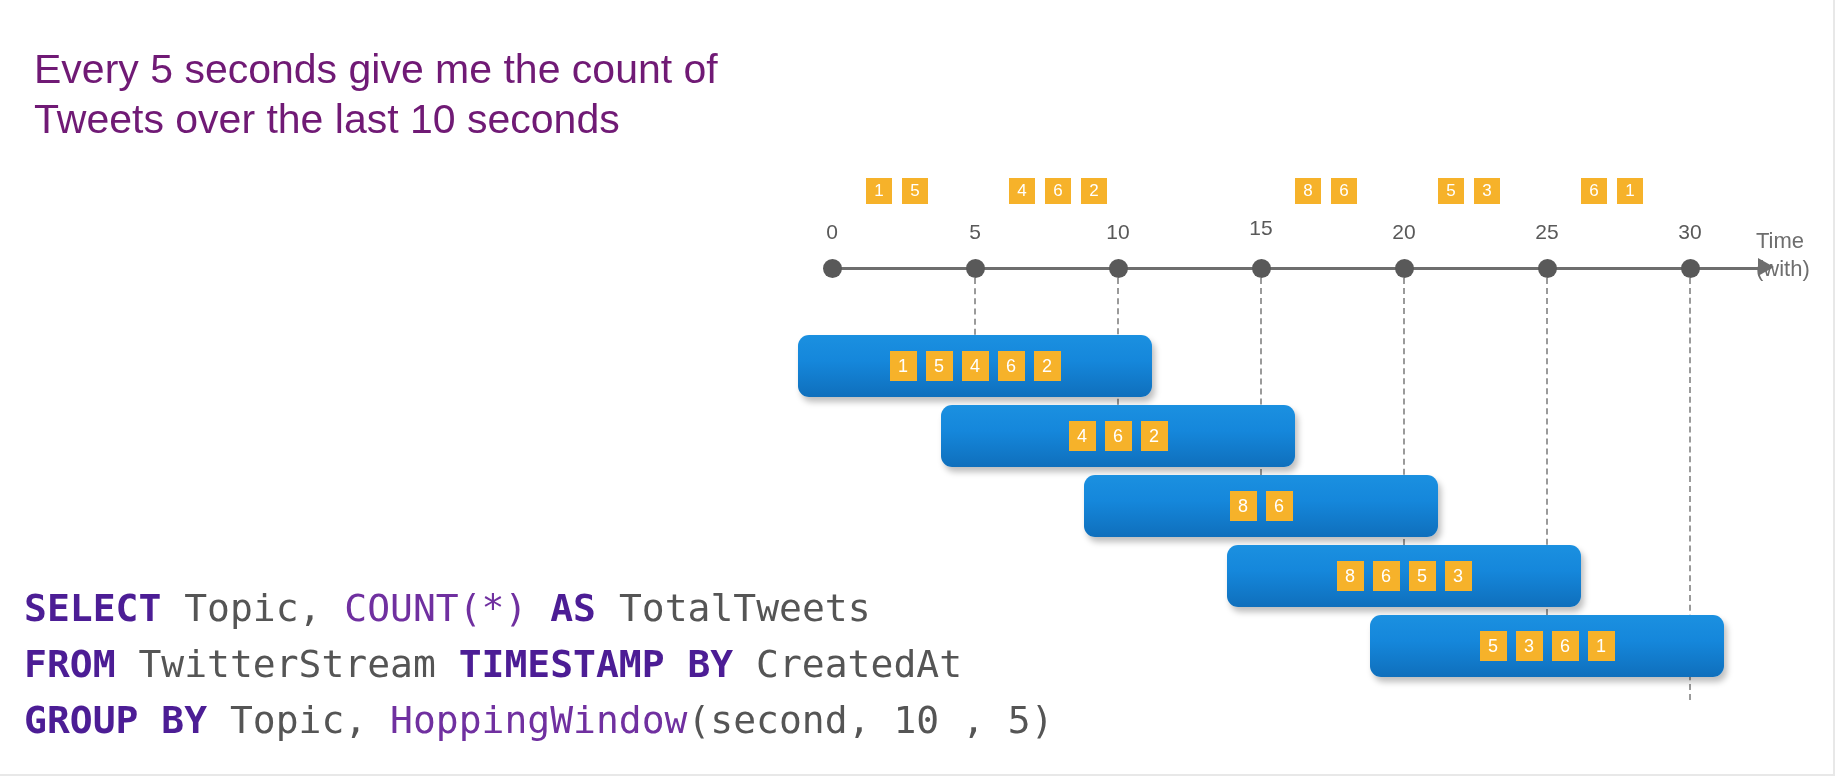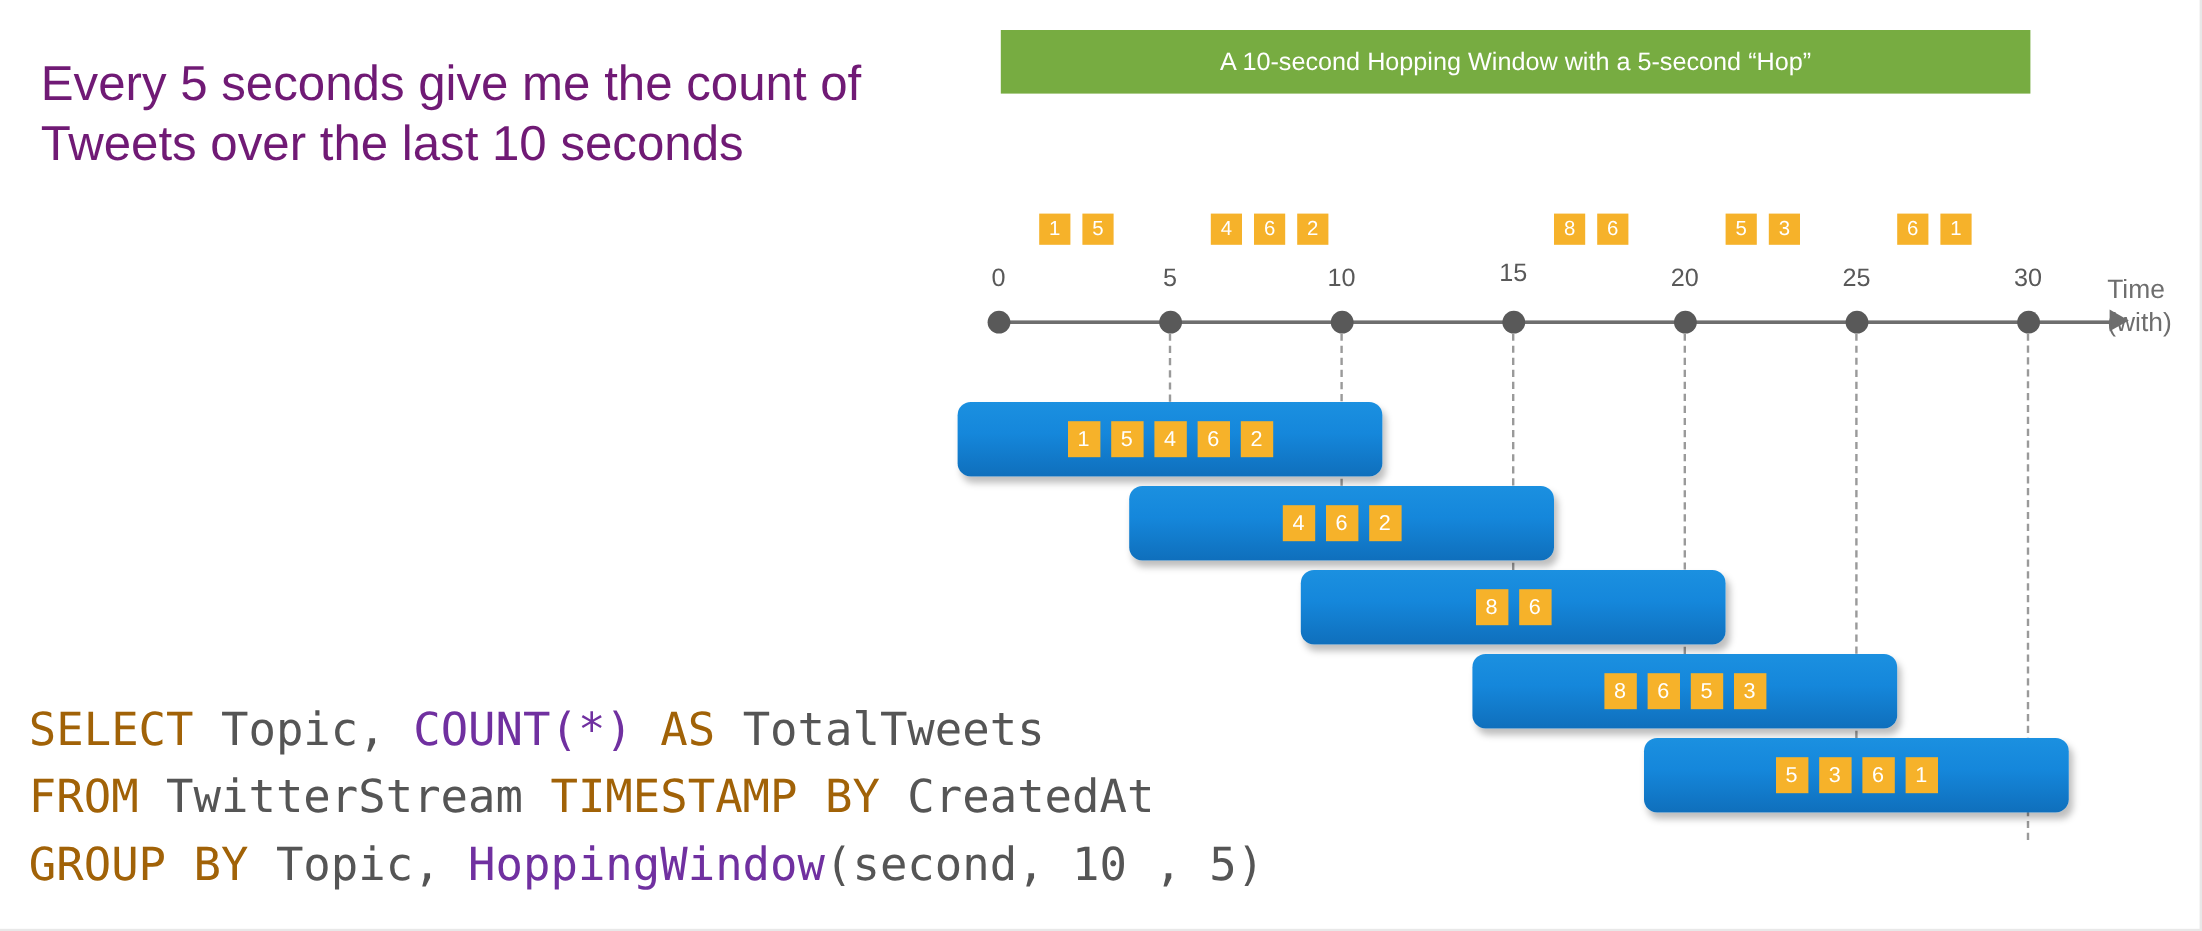--- a/index.html
+++ b/index.html
@@ -45,35 +45,32 @@
   .window{position:absolute;height:62px;border-radius:11px;
        background:linear-gradient(180deg,#1b90e0 0%,#1587db 42%,#0f6fbc 100%);
        box-shadow:3px 5px 6px rgba(0,0,0,0.26);
        display:flex;align-items:center;justify-content:center;gap:9px;}
   .window .tok{position:relative;width:27px;height:30px;font-size:18px;}
 
   
   #sql{position:absolute;left:24px;top:580px;
        font-family:"DejaVu Sans Mono",monospace;font-size:38px;line-height:56px;
        white-space:pre;color:#555555;letter-spacing:0px;}
-  #sql .kw{color:#a16207;font-weight:normal;}
+  #sql .kw{color:#4c1d95;font-weight:bold;}
   #sql .fn{color:#7030a0;font-weight:normal;}
   #sql .id{color:#555555;}
 </style>
 </head>
 <body>
 
 <div class="slide">
   <div class="frame-line"></div>
 
   <div id="headline">Every 5 seconds give me the count of Tweets over the last 10 seconds</div>
 
-  <div id="banner">
-    <span>A 10-second Hopping Window with a 5-second “Hop”</span>
-  </div>
 
   <div id="timeline">
       <div class="axis-line" style="left: 830px; top: 267px; width: 930px;"></div>
       <div class="arrow-head" style="left: 1758px; top: 258px;"></div>
       <div id="time-caption">
         <div>Time</div>
         <div>(with)</div>
       </div>
       <div class="axis-label" style="left: 802px; top: 220px;">0</div>
       <div class="axis-dot" style="left: 823px; top: 259px;"></div>

